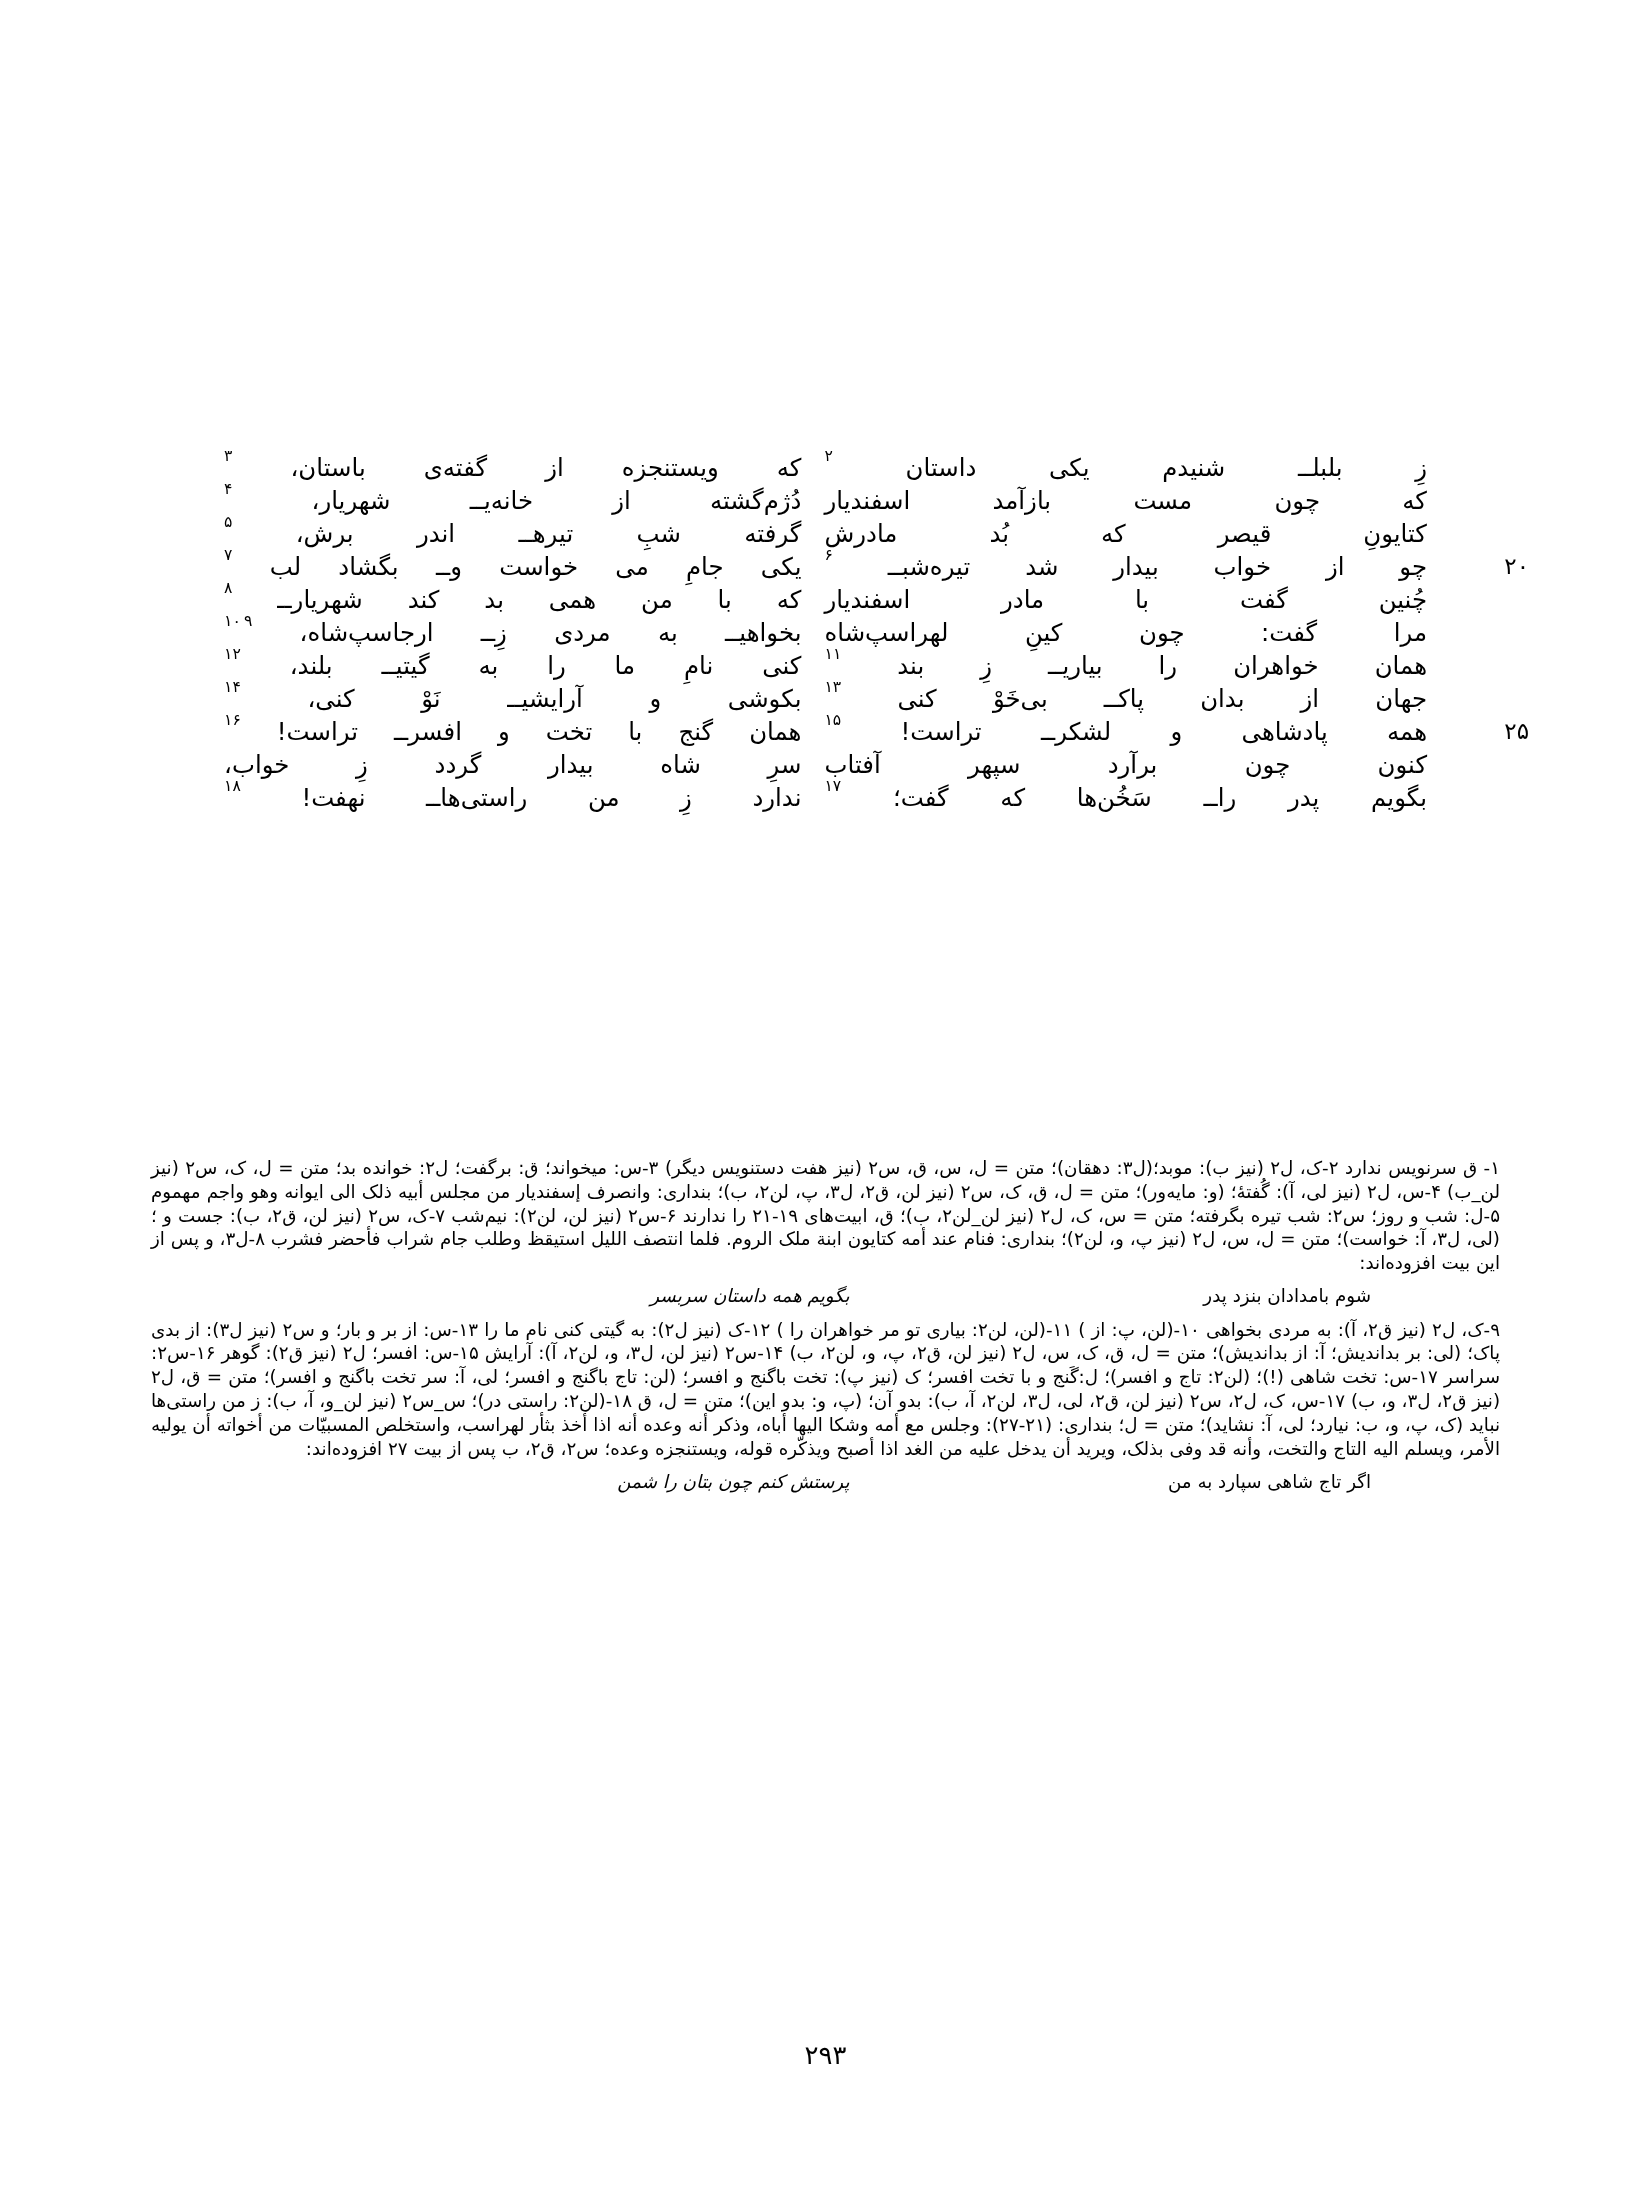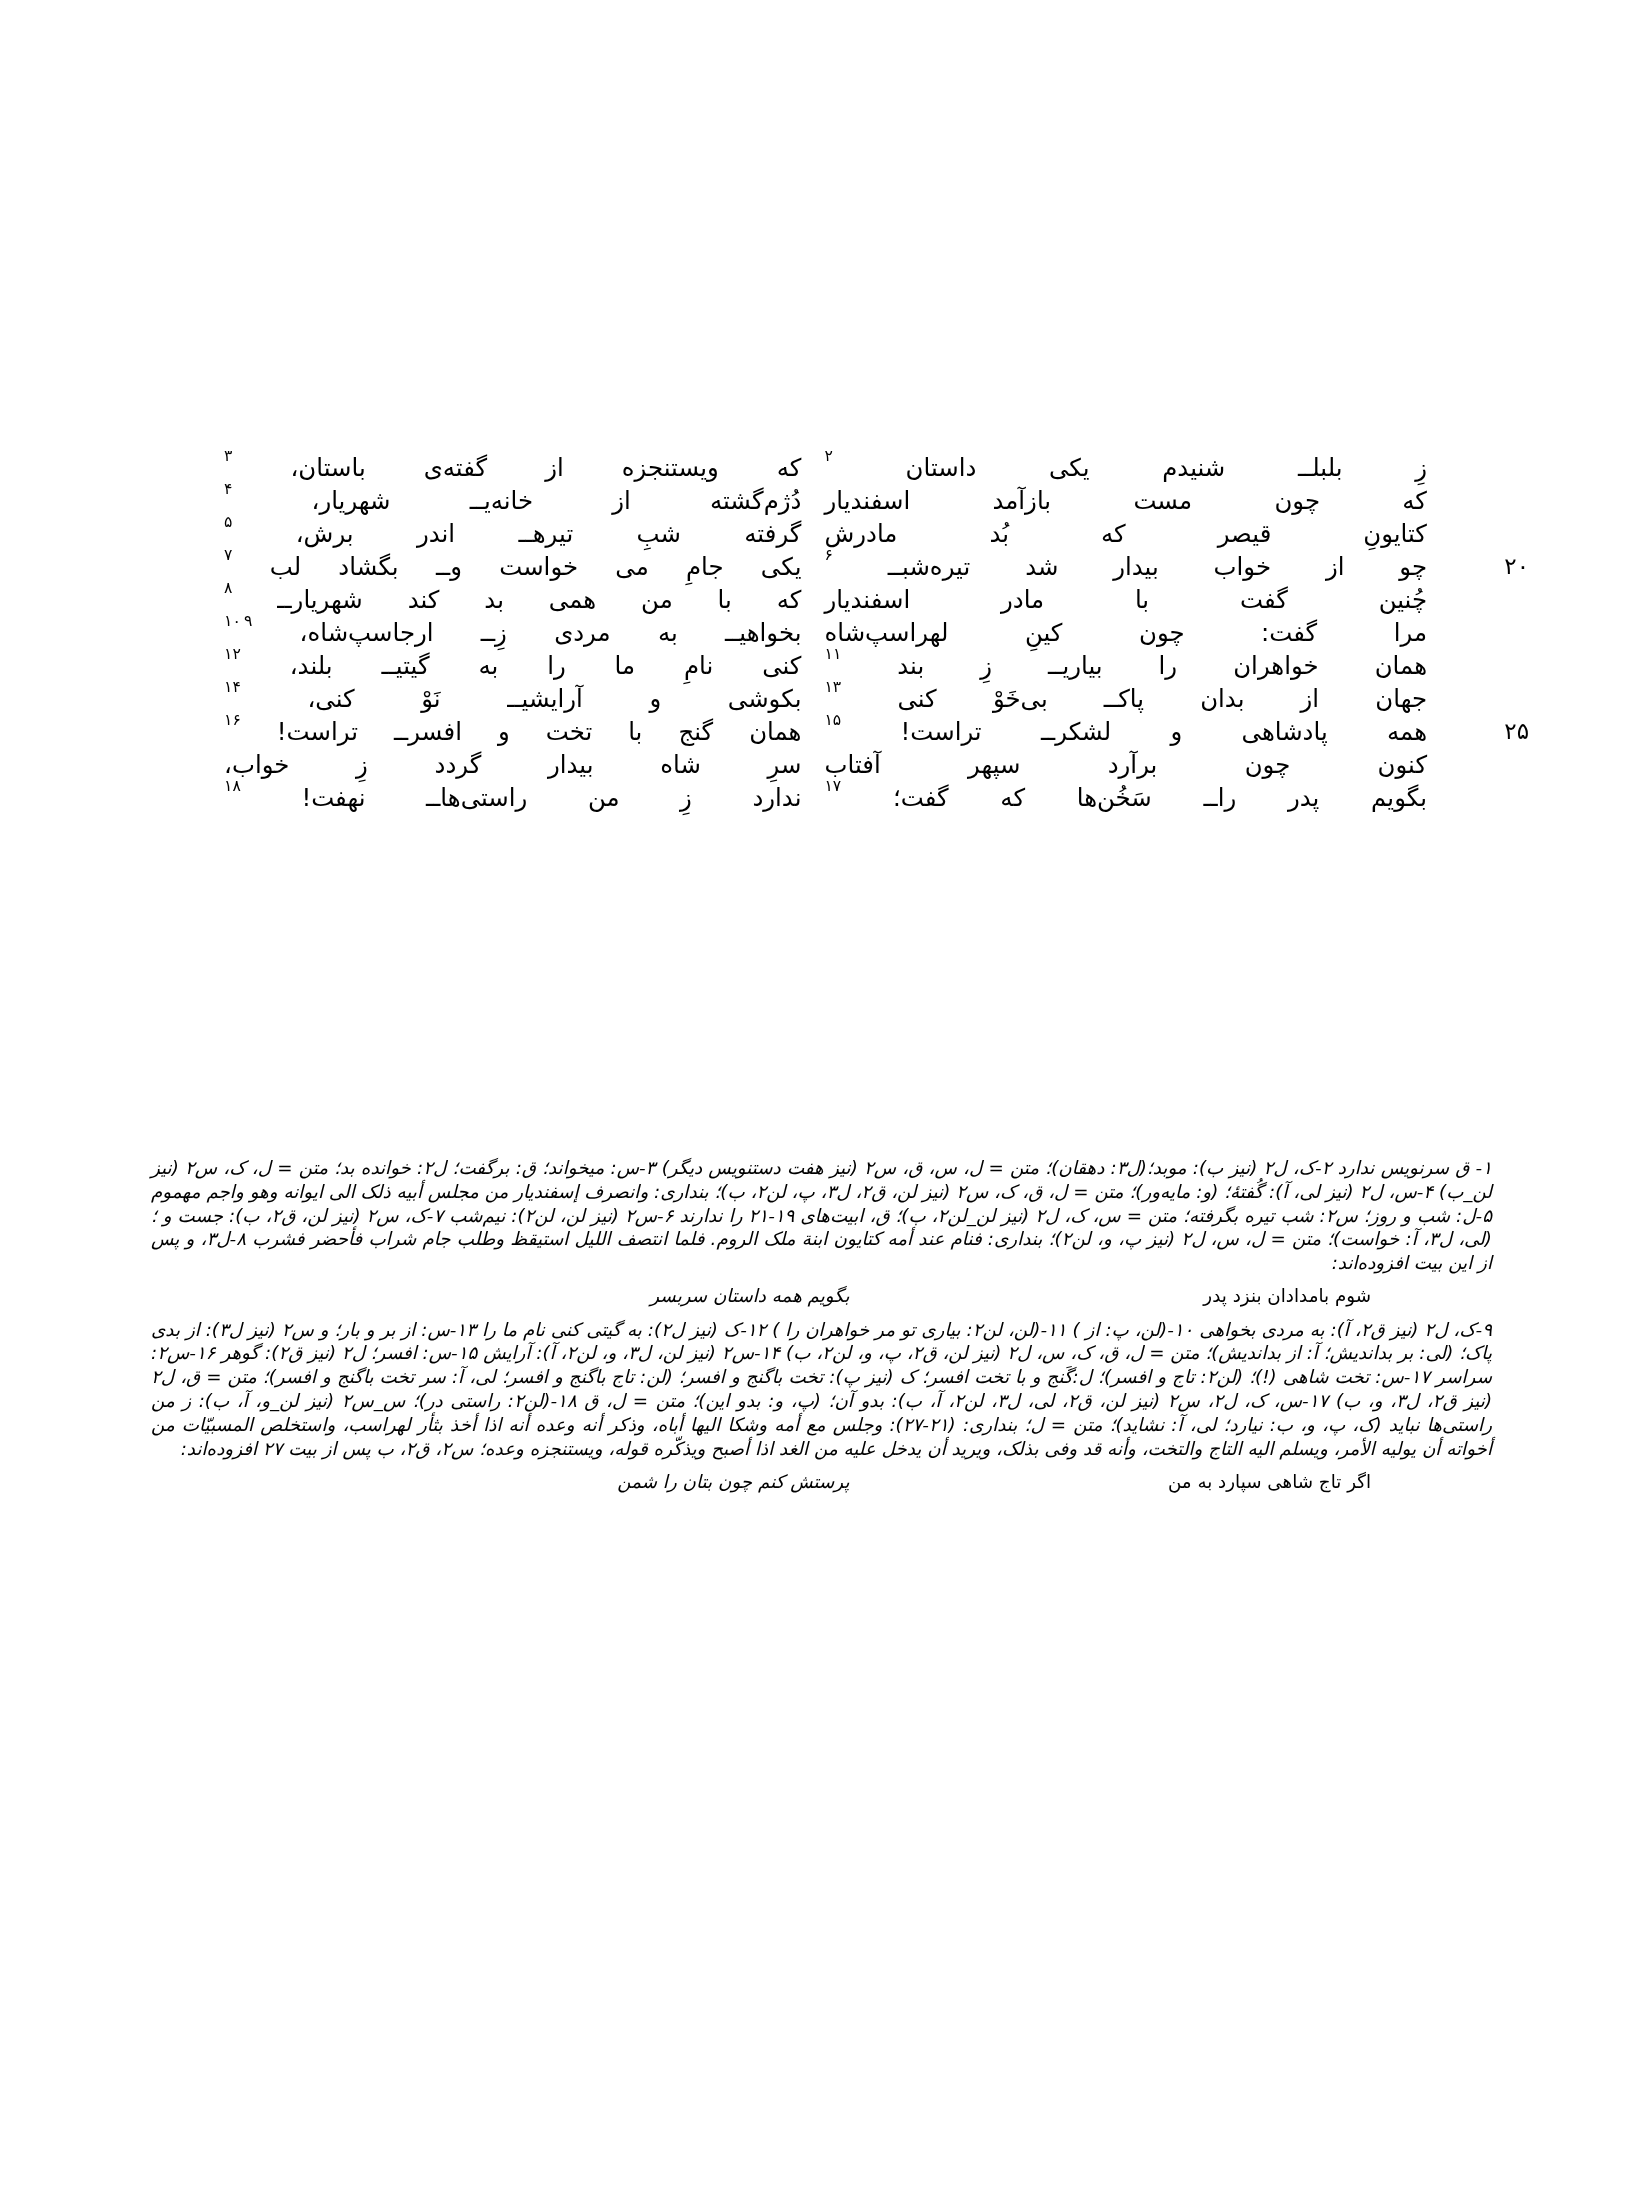--- a/index.html
+++ b/index.html
@@ -109,21 +109,21 @@
   .notes {
     position: absolute;
     top: 1156px;
     right: 151px;
     left: 151px;
     font-size: 18.3px;
     line-height: 1.30;
     text-align: justify;
     text-align-last: right;
   }
-  .notes p { margin: 0 8px 0 0; font-style: italic; }
+  .notes p { margin: 0 0 0 0; }
   .quote-line {
     margin: 9.5px 0 9.5px 0;
     display: flex;
     flex-direction: row;
     padding-right: 129px;
     padding-left: 177px;
     font-size: 18.3px;
   }
   .quote-line .qh { width: 50%; display: flex; justify-content: space-between; white-space: nowrap; }
   .quote-line .qh.left { padding-left: 20.4px; font-style: italic; }
@@ -373,15 +373,16 @@
     </div>
 
     <p>۹-ک، ل۲ (نیز ق۲، آ): به مردی بخواهی   ۱۰-(لن، پ: از )   ۱۱-(لن، لن۲: بیاری تو مر خواهران را )   ۱۲-ک (نیز ل۲): به گیتی کنی نام ما را   ۱۳-س: از بر و بار؛ و س۲ (نیز ل۳): از بدی پاک؛ (لی: بر بداندیش؛ آ: از بداندیش)؛ متن = ل، ق، ک، س، ل۲ (نیز لن، ق۲، پ، و، لن۲، ب)   ۱۴-س۲ (نیز لن، ل۳، و، لن۲، آ): آرایش   ۱۵-س: افسر؛ ل۲ (نیز ق۲): گوهر   ۱۶-س۲: سراسر   ۱۷-س: تخت شاهی (!)؛ (لن۲: تاج و افسر)؛ ل:گَنج و با تخت افسر؛ ک (نیز پ): تخت باگنج و افسر؛ (لن: تاج باگنج و افسر؛ لی، آ: سر تخت باگنج و افسر)؛ متن = ق، ل۲ (نیز ق۲، ل۳، و، ب)   ۱۷-س، ک، ل۲، س۲ (نیز لن، ق۲، لی، ل۳، لن۲، آ، ب): بدو آن؛ (پ، و: بدو این)؛ متن = ل، ق   ۱۸-(لن۲: راستی در)؛ س_س۲ (نیز لن_و، آ، ب): ز من راستی‌ها نباید (ک، پ، و، ب: نیارد؛ لی، آ: نشاید)؛ متن = ل؛ بنداری: (۲۱-۲۷): وجلس مع أمه وشکا الیها أباه، وذکر أنه وعده أنه اذا أخذ بثأر لهراسب، واستخلص المسبیّات من أخواته أن یولیه الأمر، ویسلم الیه التاج والتخت، وأنه قد وفی بذلک، ویرید أن یدخل علیه من الغد اذا أصبح ویذکّره قوله، ویستنجزه وعده؛ س۲، ق۲، ب پس از بیت ۲۷ افزوده‌اند:</p>
 
     <div class="quote-line">
       <div class="qh">اگر تاج شاهی سپارد به من</div>
       <div class="qh left">پرستش کنم چون بتان را شمن</div>
     </div>
   </div>
 
+  <div class="folio">۲۹۳</div>
 
 </div>
 
 
 </body></html>

